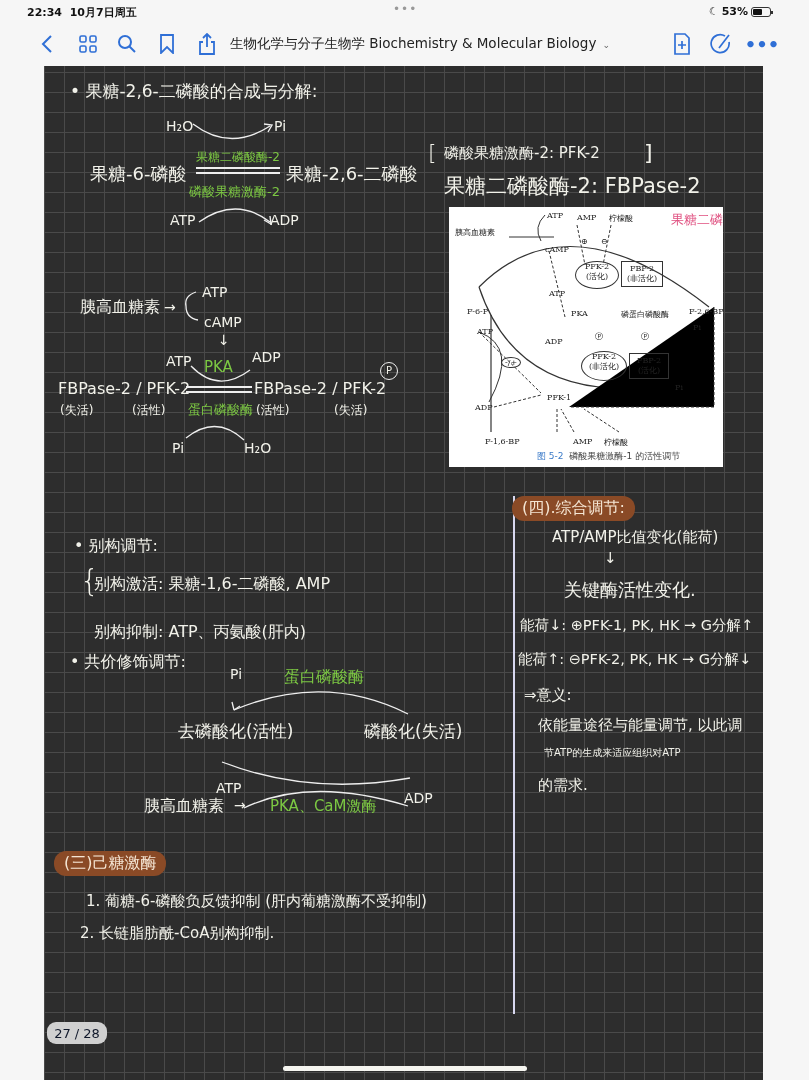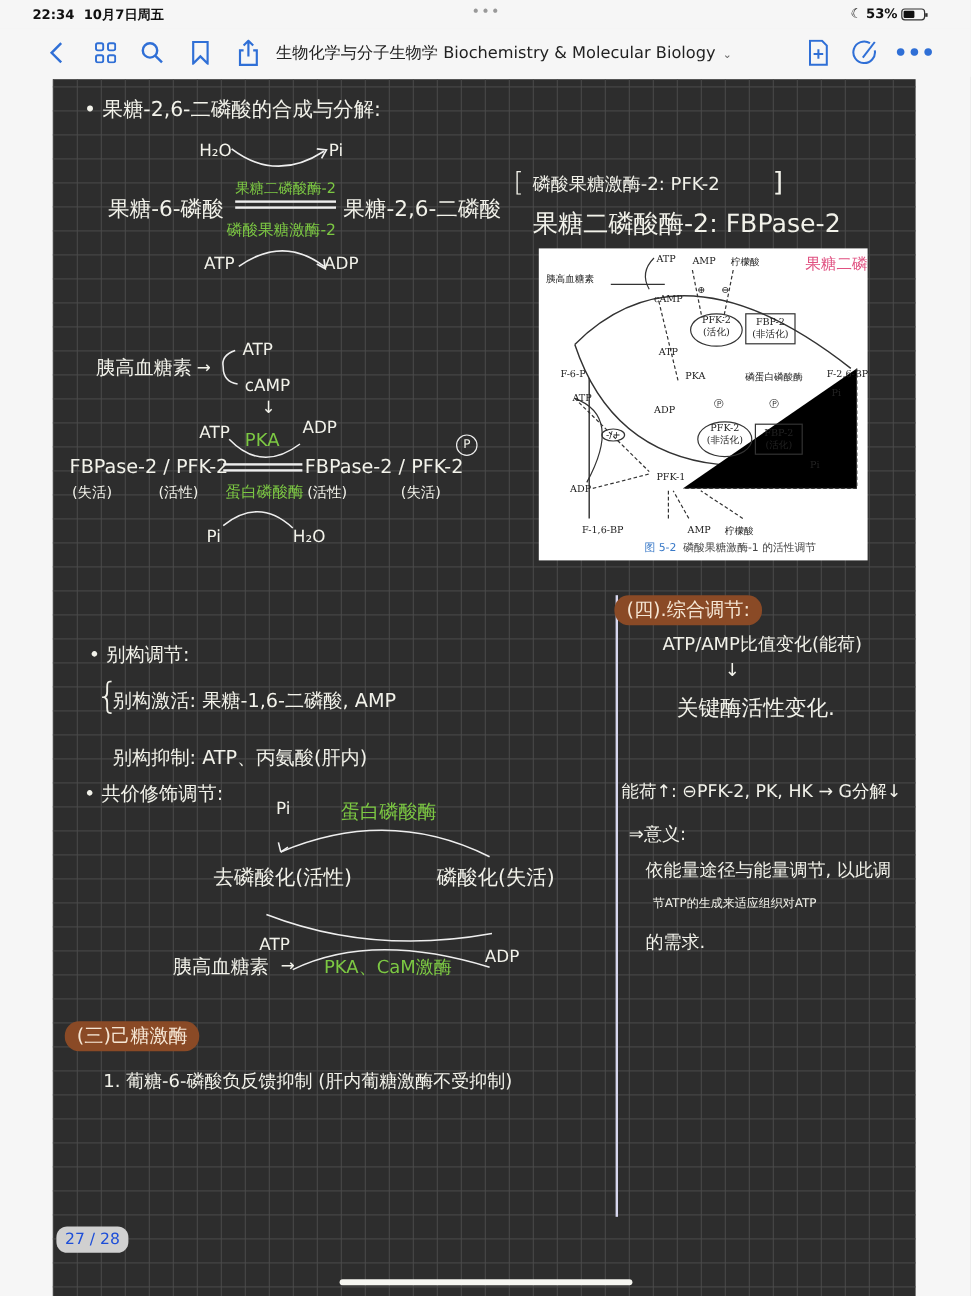--- a/index.html
+++ b/index.html
@@ -26,21 +26,21 @@
   .divider { position: absolute; left: 469px; top: 430px; width: 2px; height: 518px; background: #d7d7ef; }
 
   .figure { position: absolute; left: 405px; top: 141px; width: 274px; height: 260px; background: #fff; font-family: "DejaVu Serif", serif; color: #222; }
   .fig-lbl { position: absolute; font-size: 8px; white-space: nowrap; }
   .fig-caption { position: absolute; left: 60px; bottom: 4px; font-size: 9px; color: #444; font-family: "DejaVu Sans", sans-serif; }
   .fig-caption .num { color: #3a7ac8; margin-left: 28px; }
   .fig-pink { position: absolute; right: 0; top: 4px; font-size: 13px; color: #e05080; font-family: "DejaVu Sans", sans-serif; }
   .ellipse { position: absolute; border: 1.2px solid #333; border-radius: 50%; font-size: 8px; display: flex; flex-direction: column; align-items: center; justify-content: flex-start; line-height: 1.2; }
   .boxed { position: absolute; border: 1.2px solid #333; font-size: 8px; display: flex; flex-direction: column; align-items: center; justify-content: center; line-height: 1.2; }
 
-  .pagenum { position: absolute; left: 47px; top: 1022px; width: 60px; height: 22px; background: #d0d0d0; border-radius: 9px; color: #1d4ed8; font-size: 13px; display: flex; align-items: center; justify-content: center; }
+  .pagenum { position: absolute; left: 47px; top: 1022px; width: 60px; height: 22px; background: #d0d0d0; border-radius: 9px; color: #0f172a; font-size: 13px; display: flex; align-items: center; justify-content: center; }
   .homebar { position: absolute; left: 283px; top: 1066px; width: 244px; height: 5px; background: #f5f5f0; border-radius: 3px; }
 </style>
 </head>
 <body>
 
 <div class="statusbar">
   <span class="time"><span>22:34</span>&nbsp;&nbsp;<span>10月7日周五</span></span>
   <span class="dots">•••</span>
   <span class="battery">
     <span>☾</span>
@@ -239,24 +239,26 @@
   <div class="hw" style="left:100px; top:730px; font-size:16px;">胰高血糖素</div>
   <div class="hw" style="left:190px; top:731px; font-size:14px;">→</div>
   <div class="hw green" style="left:226px; top:731px; font-size:15px;">PKA、CaM激酶</div>
 
   <div class="divider"></div>
 
   <div class="pill" style="left:468px; top:430px;">(四).综合调节:</div>
   <div class="hw" style="left:508px; top:462px; font-size:15px;">ATP/AMP比值变化(能荷)</div>
   <div class="hw" style="left:560px; top:483px; font-size:15px;">↓</div>
   <div class="hw" style="left:520px; top:488px; font-size:18px;margin-top:24px;">关键酶活性变化.</div>
+  <div class="hw" style="left:476px; top:550px; font-size:14.5px;">能荷↓: ⊕PFK-1, PK, HK → G分解↑</div>
   <div class="hw" style="left:474px; top:584px; font-size:14.5px;">能荷↑: ⊖PFK-2, PK, HK → G分解↓</div>
   <div class="hw" style="left:480px; top:620px; font-size:15px;">⇒意义:</div>
   <div class="hw" style="left:494px; top:650px; font-size:15px;">依能量途径与能量调节, 以此调</div>
   <div class="hw" style="left:500px; top:680px; font-size:10px;">节ATP的生成来适应组织对ATP</div>
   <div class="hw" style="left:494px; top:710px; font-size:15px;">的需求.</div>
 
   <div class="pill" style="left:10px; top:785px;">(三)己糖激酶</div>
   <div class="hw" style="left:42px; top:826px; font-size:15px;">1. 葡糖-6-磷酸负反馈抑制 (肝内葡糖激酶不受抑制)</div>
+  <div class="hw" style="left:36px; top:858px; font-size:15px;">2. 长链脂肪酰-CoA别构抑制.</div>
 </div>
 
 <div class="pagenum">27 / 28</div>
 <div class="homebar"></div>
 
 </body></html>

